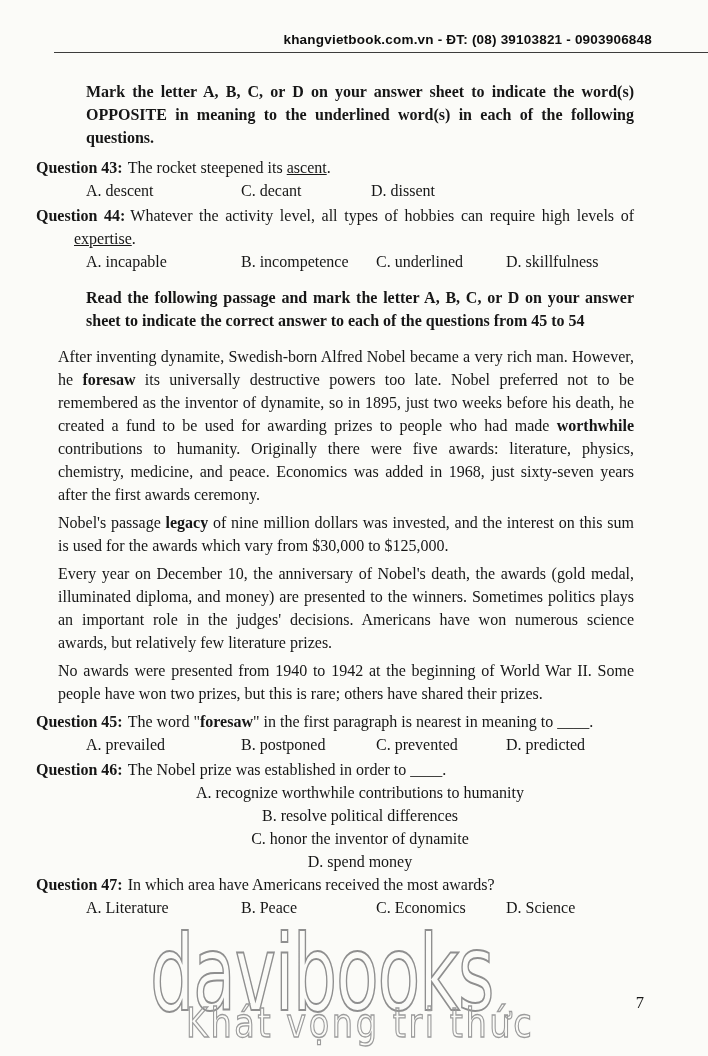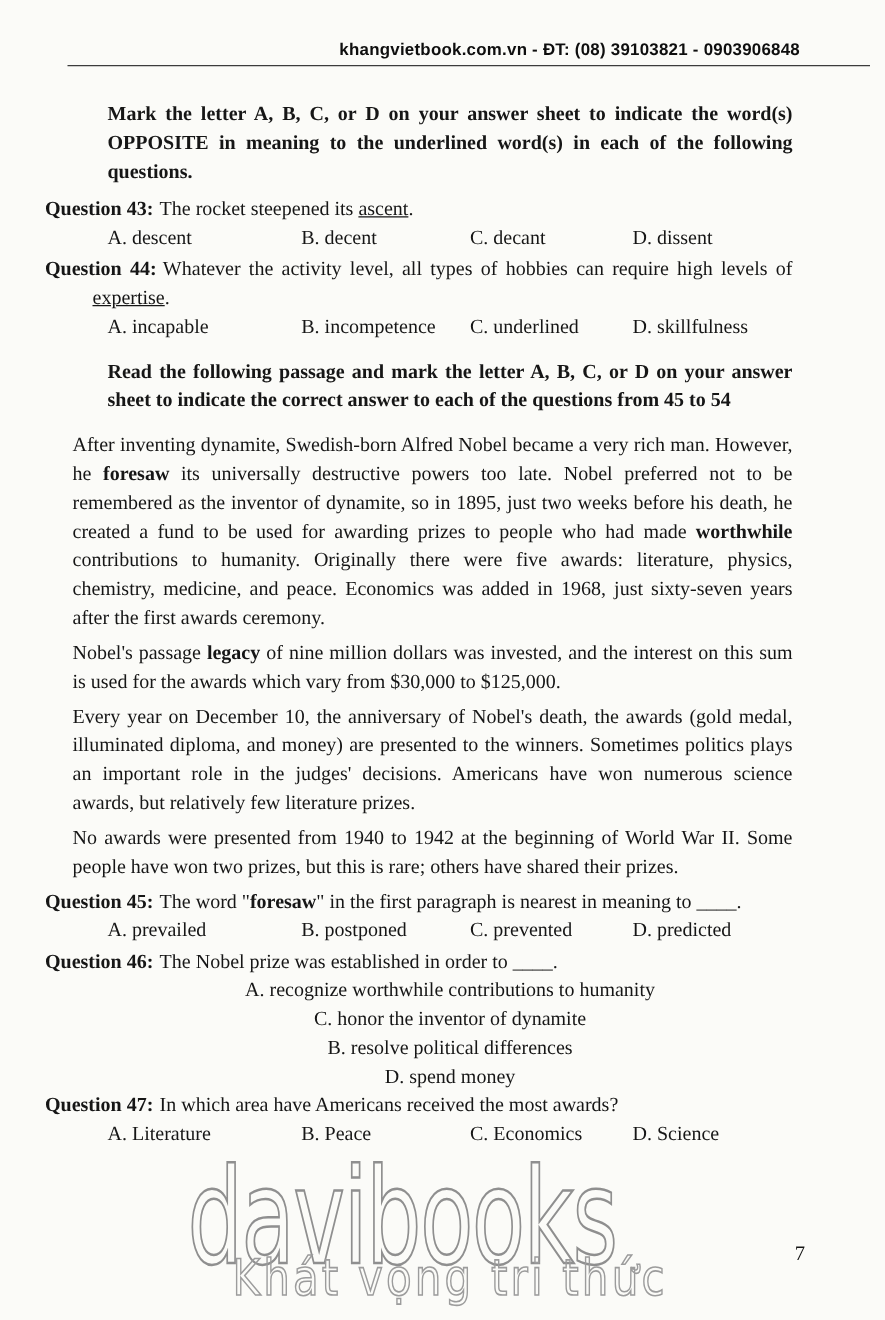--- a/index.html
+++ b/index.html
@@ -2,21 +2,21 @@
 <html><head>
 <meta charset="utf-8">
 <style>
   html,body { margin:0; padding:0; background:#e8e8e8; }
   .page {
     position:relative; width:708px; height:1056px; margin:0 auto;
     background:#fbfbf8; color:#161616; overflow:hidden;
     font-family:"Liberation Serif", serif;
   }
   
-  .header { position:absolute; top:0; left:0; right:12px; height:53px;text-align:right; }
+  .header { position:absolute; top:0; left:0; right:0; height:53px;text-align:right; }
   .header-text {
     position:absolute; right:56px; bottom:6px;
     font-family:"Liberation Sans", sans-serif; font-weight:bold;
     font-size:13.5px; letter-spacing:0.2px; color:#0e0e0e; white-space:nowrap;
   }
   .header-rule { position:absolute; left:54px; right:0; bottom:0; border-bottom:1.6px solid #3c3c3c; }
   
   .content {
     position:absolute; top:80px; left:58px; width:576px;
     font-size:16px; line-height:23px; text-align:justify;
@@ -59,21 +59,20 @@
 
   <div class="content">
 
     <p class="instr" id="instr-opposite">Mark the letter A, B, C, or D on your answer sheet to indicate the word(s) OPPOSITE in meaning to the underlined word(s) in each of the following questions.</p>
 
     <div class="question">
       <span class="qlabel">Question 43:</span><span><span>The rocket steepened its </span><span style="text-decoration: underline;">ascent</span><span>.</span></span>
     </div>
     <div class="options-row">
       <span class="o0">A. descent</span>
-      <span class="o1">B. decent</span>
       <span class="o2">C. decant</span>
       <span class="o3">D. dissent</span>
     </div>
 
     <div class="question">
       <span class="qlabel">Question 44:</span><span><span>Whatever the activity level, all types of hobbies can require high levels of </span><span style="text-decoration: underline;">expertise</span><span>.</span></span>
     </div>
     <div class="options-row">
       <span class="o0">A. incapable</span>
       <span class="o1">B. incompetence</span>
@@ -96,22 +95,22 @@
       <span class="o1">B. postponed</span>
       <span class="o2">C. prevented</span>
       <span class="o3">D. predicted</span>
     </div>
 
     <div class="question">
       <span class="qlabel">Question 46:</span><span><span>The Nobel prize was established in order to ____.</span></span>
     </div>
     <div class="options-stack">
       <div class="opt">A. recognize worthwhile contributions to humanity</div>
+      <div class="opt">B. resolve political differences</div>
       <div class="opt">C. honor the inventor of dynamite</div>
-      <div class="opt">B. resolve political differences</div>
       <div class="opt">D. spend money</div>
     </div>
 
     <div class="question">
       <span class="qlabel">Question 47:</span><span><span>In which area have Americans received the most awards?</span></span>
     </div>
     <div class="options-row">
       <span class="o0">A. Literature</span>
       <span class="o1">B. Peace</span>
       <span class="o2">C. Economics</span>

